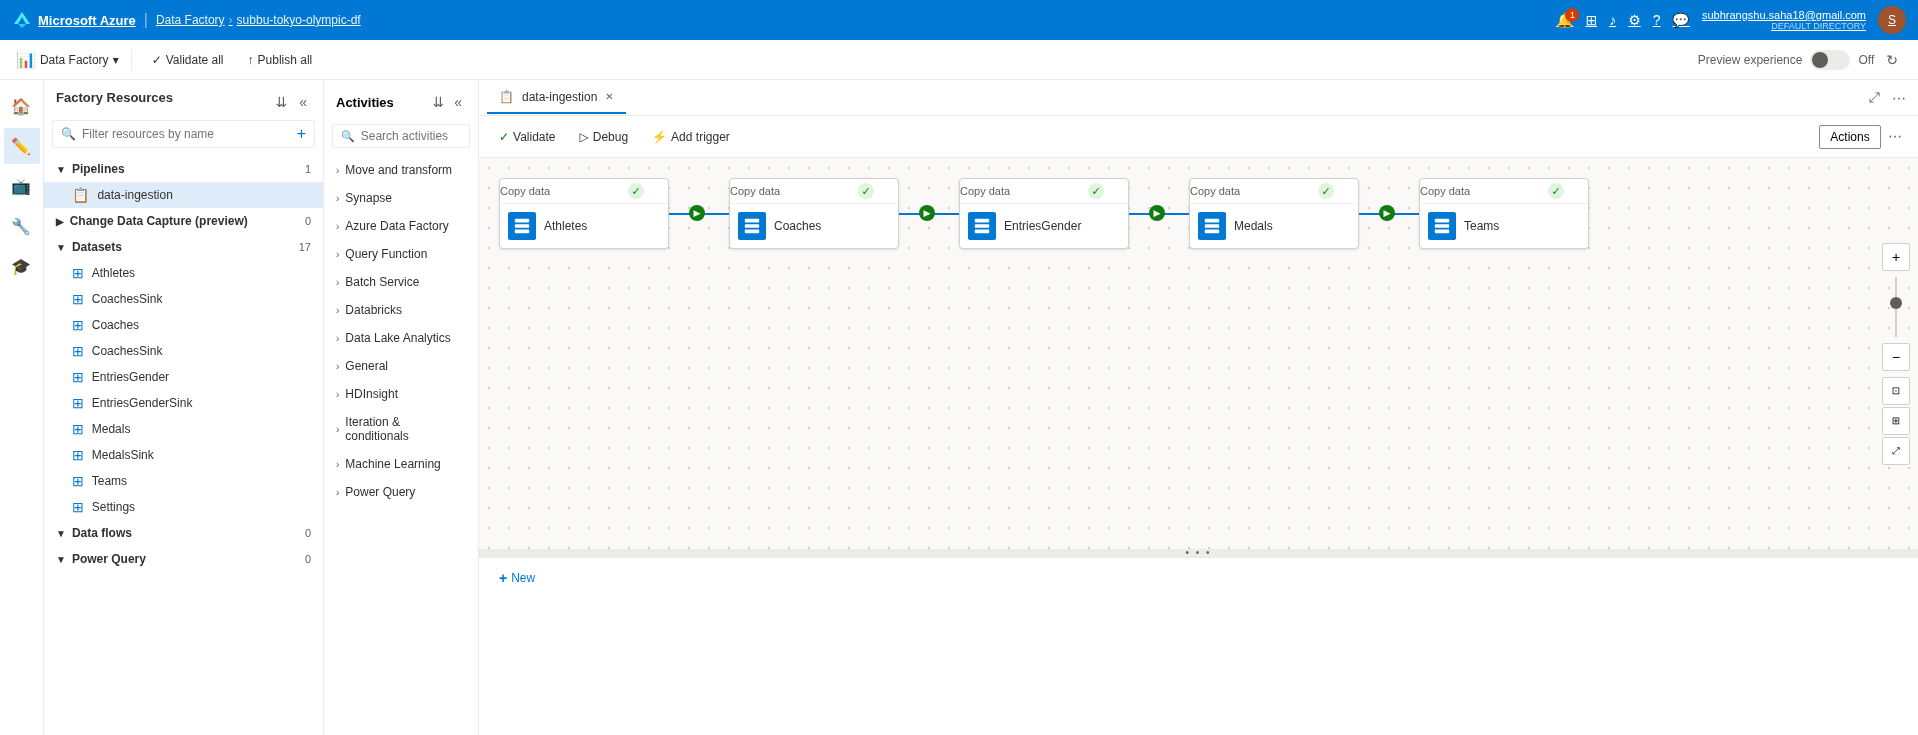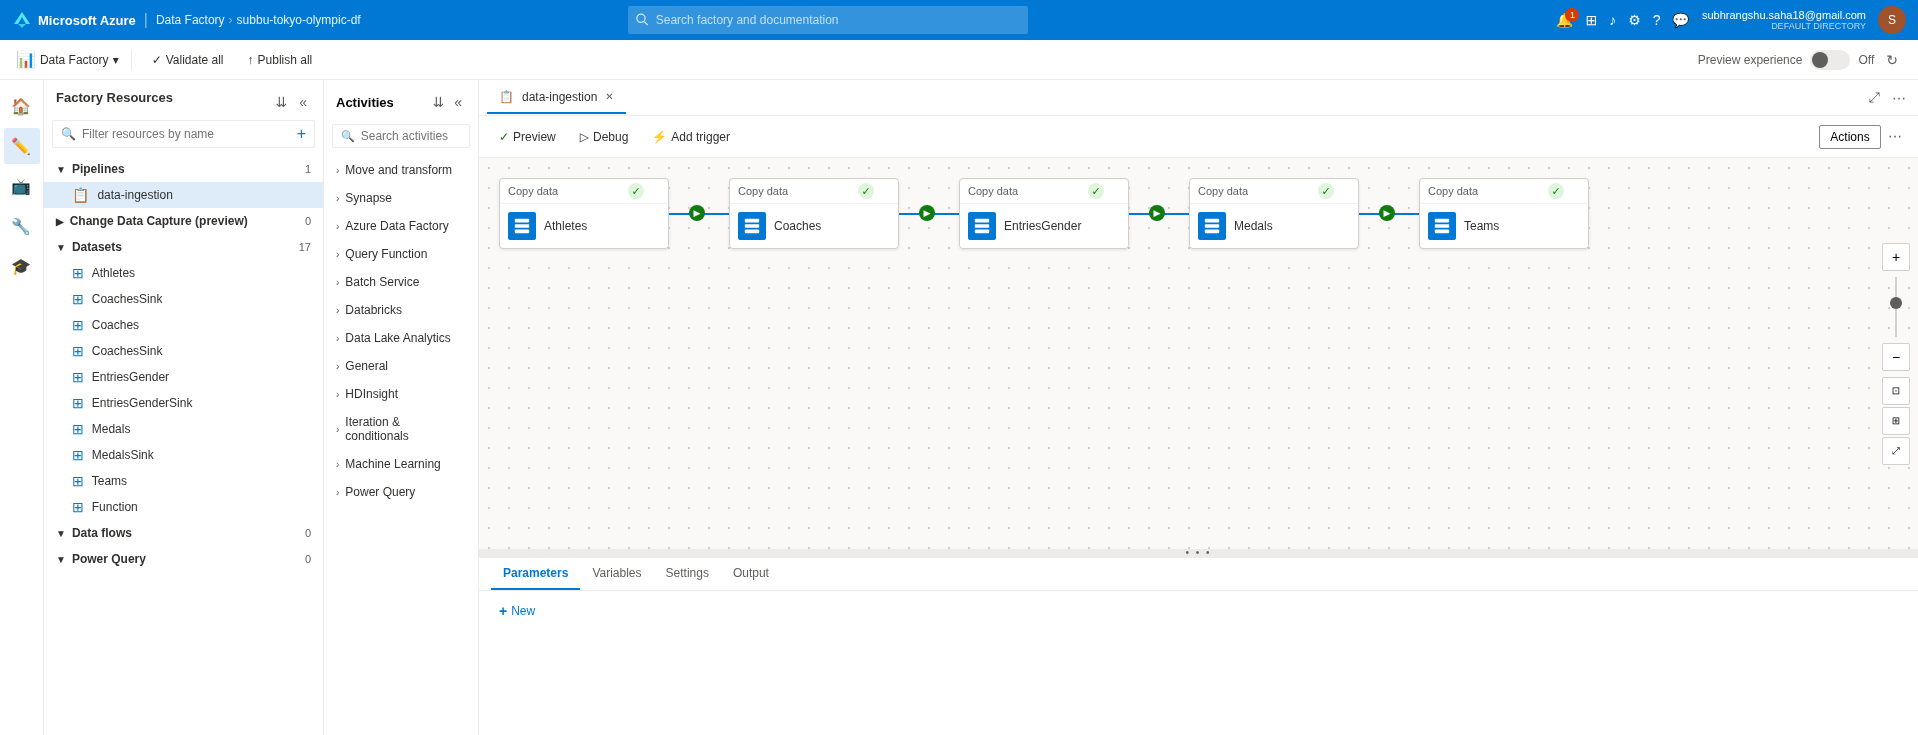--- a/index.html
+++ b/index.html
@@ -7,20 +7,21 @@
 
     
     .top-nav {
       display: flex;
       align-items: center;
       background: #0078d4;
       height: 40px;
       padding: 0 12px;
       color: white;
       gap: 8px;
+      text-decoration: underline;
     }
     .top-nav-brand { display: flex; align-items: center; gap: 6px; font-size: 13px; font-weight: 600; }
     .top-nav-separator { color: rgba(255,255,255,0.5); font-size: 16px; }
     .top-nav-breadcrumb { display: flex; align-items: center; gap: 4px; font-size: 12px; }
     .breadcrumb-item { color: rgba(255,255,255,0.9); }
     .breadcrumb-arrow { color: rgba(255,255,255,0.5); }
     .top-nav-search {
       flex: 1;
       max-width: 400px;
       margin: 0 auto;
@@ -254,21 +255,21 @@
       background-size: 20px 20px;
     }
     .copy-data-node {
       width: 170px;
       border: 1px solid #d2d0ce;
       border-radius: 4px;
       background: white;
       box-shadow: 0 1px 3px rgba(0,0,0,0.1);
     }
     .node-header {
-      padding: 6px 8px;
+      padding: 6px 0;
       font-size: 11px;
       color: #605e5c;
       border-bottom: 1px solid #f3f2f1;
     }
     .node-body {
       display: flex;
       align-items: center;
       gap: 8px;
       padding: 8px;
     }
@@ -380,27 +381,20 @@
       <path d="M10 2L2 14h4l4-7 4 7h4L10 2z" fill="#50e6ff"></path>
       <path d="M6 14l4 4 4-4H6z" fill="#50e6ff" opacity="0.7"></path>
     </svg>
     <span>Microsoft Azure</span>
   </div>
   <span class="top-nav-separator">|</span>
   <div class="top-nav-breadcrumb">
     <span class="breadcrumb-item">Data Factory</span>
     <span class="breadcrumb-arrow">›</span>
     <span class="breadcrumb-item">subbu-tokyo-olympic-df</span>
-  </div>
-  <div class="top-nav-search">
-    <svg width="14" height="14" viewBox="0 0 16 16" fill="rgba(255,255,255,0.8)">
-        <circle cx="6" cy="6" r="5" stroke="rgba(255,255,255,0.8)" stroke-width="1.5" fill="none"></circle>
-        <path d="M10 10l4 4" stroke="rgba(255,255,255,0.8)" stroke-width="1.5"></path>
-      </svg>
-    <input type="text" placeholder="Search factory and documentation" style="">
   </div>
   <div class="top-nav-icons">
     <span class="top-nav-icon" style="position:relative;">
       🔔<span class="badge">1</span>
     </span>
     <span class="top-nav-icon">⊞</span>
     <span class="top-nav-icon">♪</span>
     <span class="top-nav-icon">⚙</span>
     <span class="top-nav-icon">?</span>
     <span class="top-nav-icon">💬</span>
@@ -522,21 +516,21 @@
         <div class="resource-item">
           <span class="resource-item-icon">⊞</span>
           <span>MedalsSink</span>
         </div>
         <div class="resource-item">
           <span class="resource-item-icon">⊞</span>
           <span>Teams</span>
         </div>
         <div class="resource-item">
           <span class="resource-item-icon">⊞</span>
-          <span>Function</span>
+          <span>Settings</span>
         </div>
       </div>
 
       <div class="resource-section">
         <div class="resource-section-header">
           <span style="font-size:10px;">▼</span>
           <span>Data flows</span>
           <span class="section-count">0</span>
         </div>
       </div>
@@ -625,21 +619,21 @@
       </div>
       <div style="margin-left:auto;display:flex;gap:4px;padding-right:8px;">
         <button class="toolbar-icon-btn">⤢</button>
         <button class="toolbar-icon-btn">⋯</button>
       </div>
     </div>
 
     <div class="canvas-toolbar">
       <button class="canvas-toolbar-btn">
         <span style="color:#107c10;">✓</span>
-        <span>Preview</span>
+        <span>Validate</span>
       </button>
       <button class="canvas-toolbar-btn">
         <span>▷</span>
         <span>Debug</span>
       </button>
       <button class="canvas-toolbar-btn">
         <span>⚡</span>
         <span>Add trigger</span>
       </button>
       <div class="canvas-actions">
@@ -778,26 +772,20 @@
             </div>
           </div>
         </div>
       </div>
 
       <div class="divider-handle">
         <span class="divider-dots">• • •</span>
       </div>
 
       <div class="bottom-panel">
-        <div class="bottom-tabs">
-          <div class="bottom-tab active">Parameters</div>
-          <div class="bottom-tab">Variables</div>
-          <div class="bottom-tab">Settings</div>
-          <div class="bottom-tab">Output</div>
-        </div>
         <div class="bottom-content">
           <button class="new-btn">
             <span style="font-size:14px;font-weight:600;">+</span>
             <span>New</span>
           </button>
         </div>
       </div>
     </div>
   </div>
 </div>

